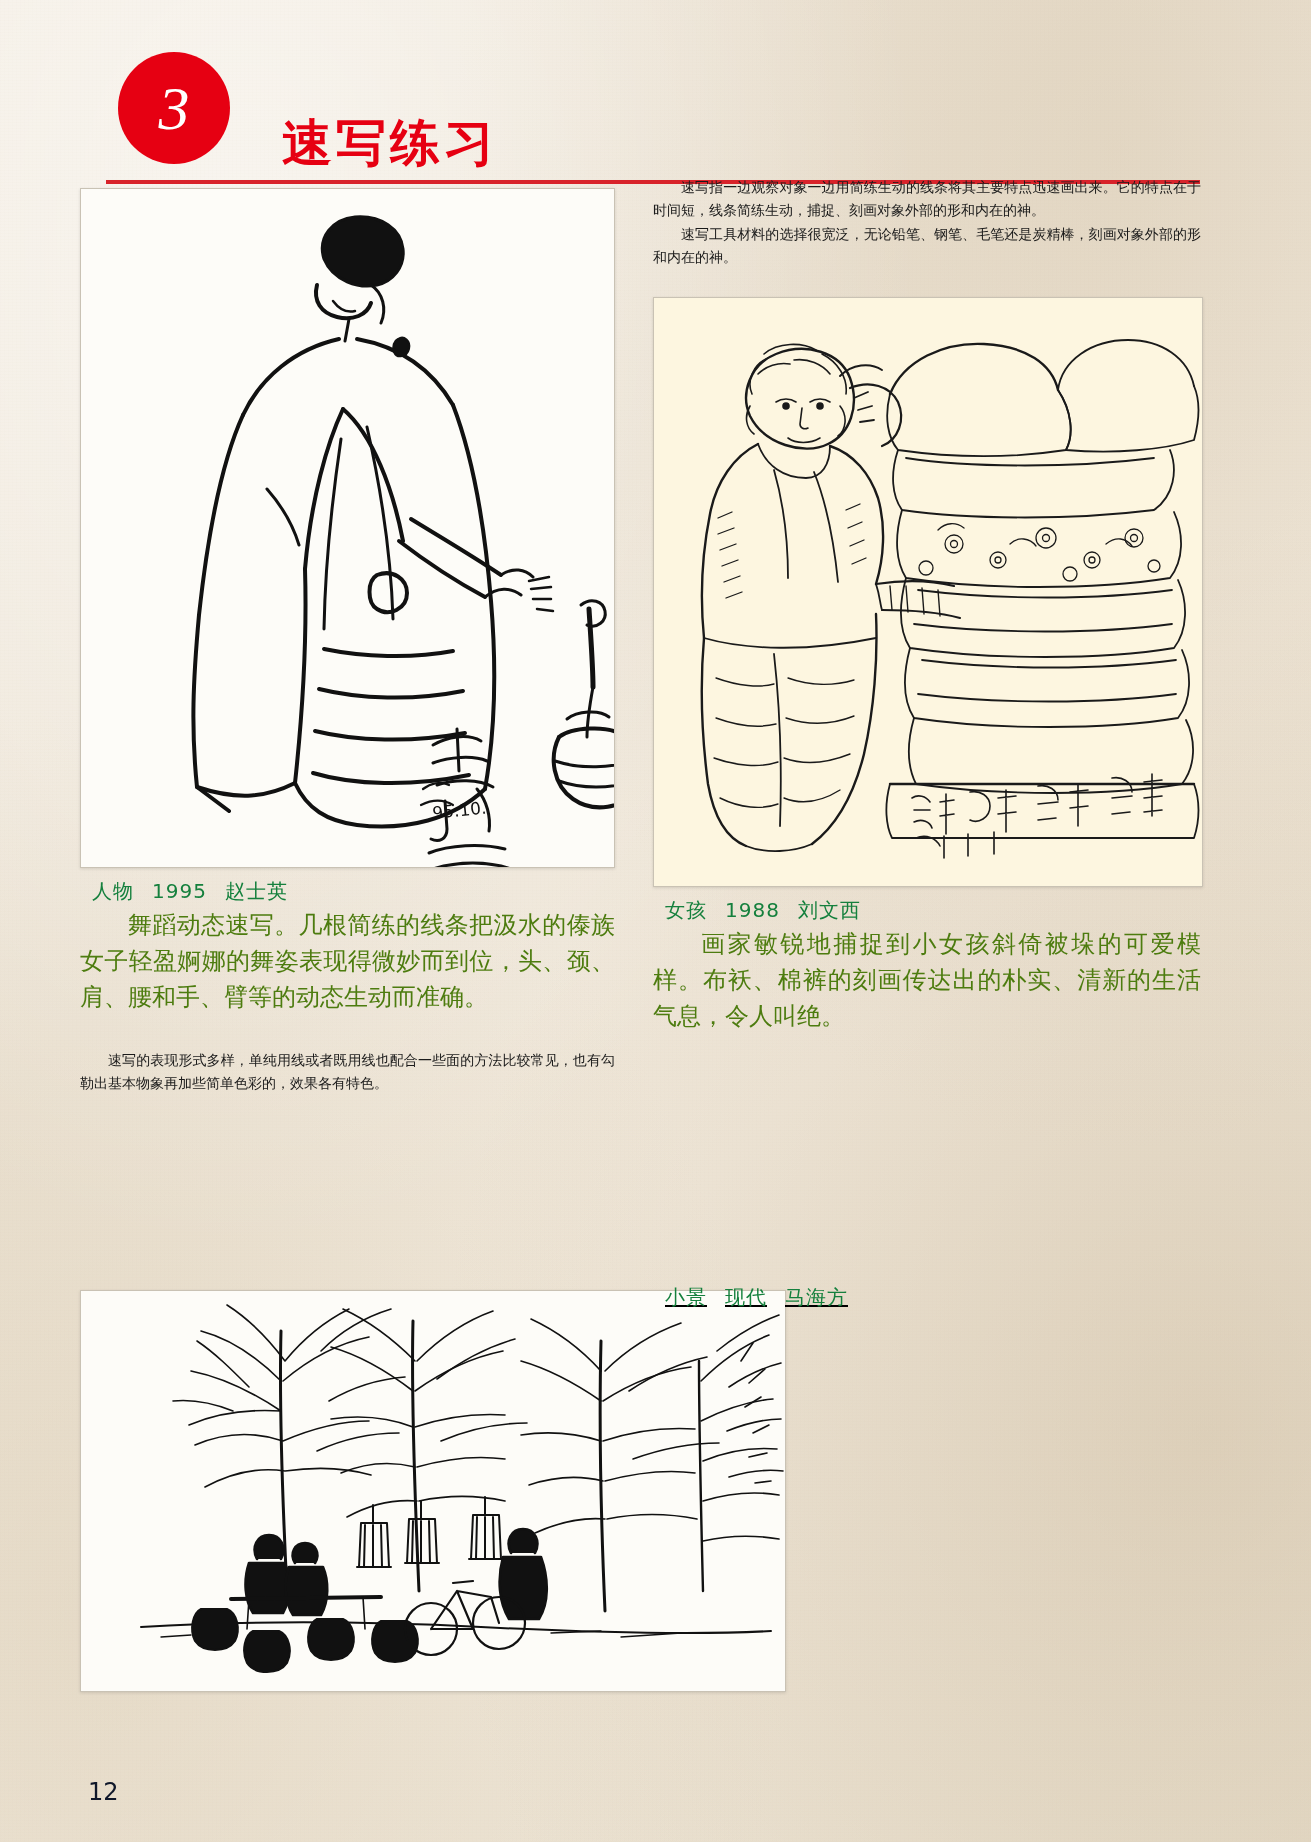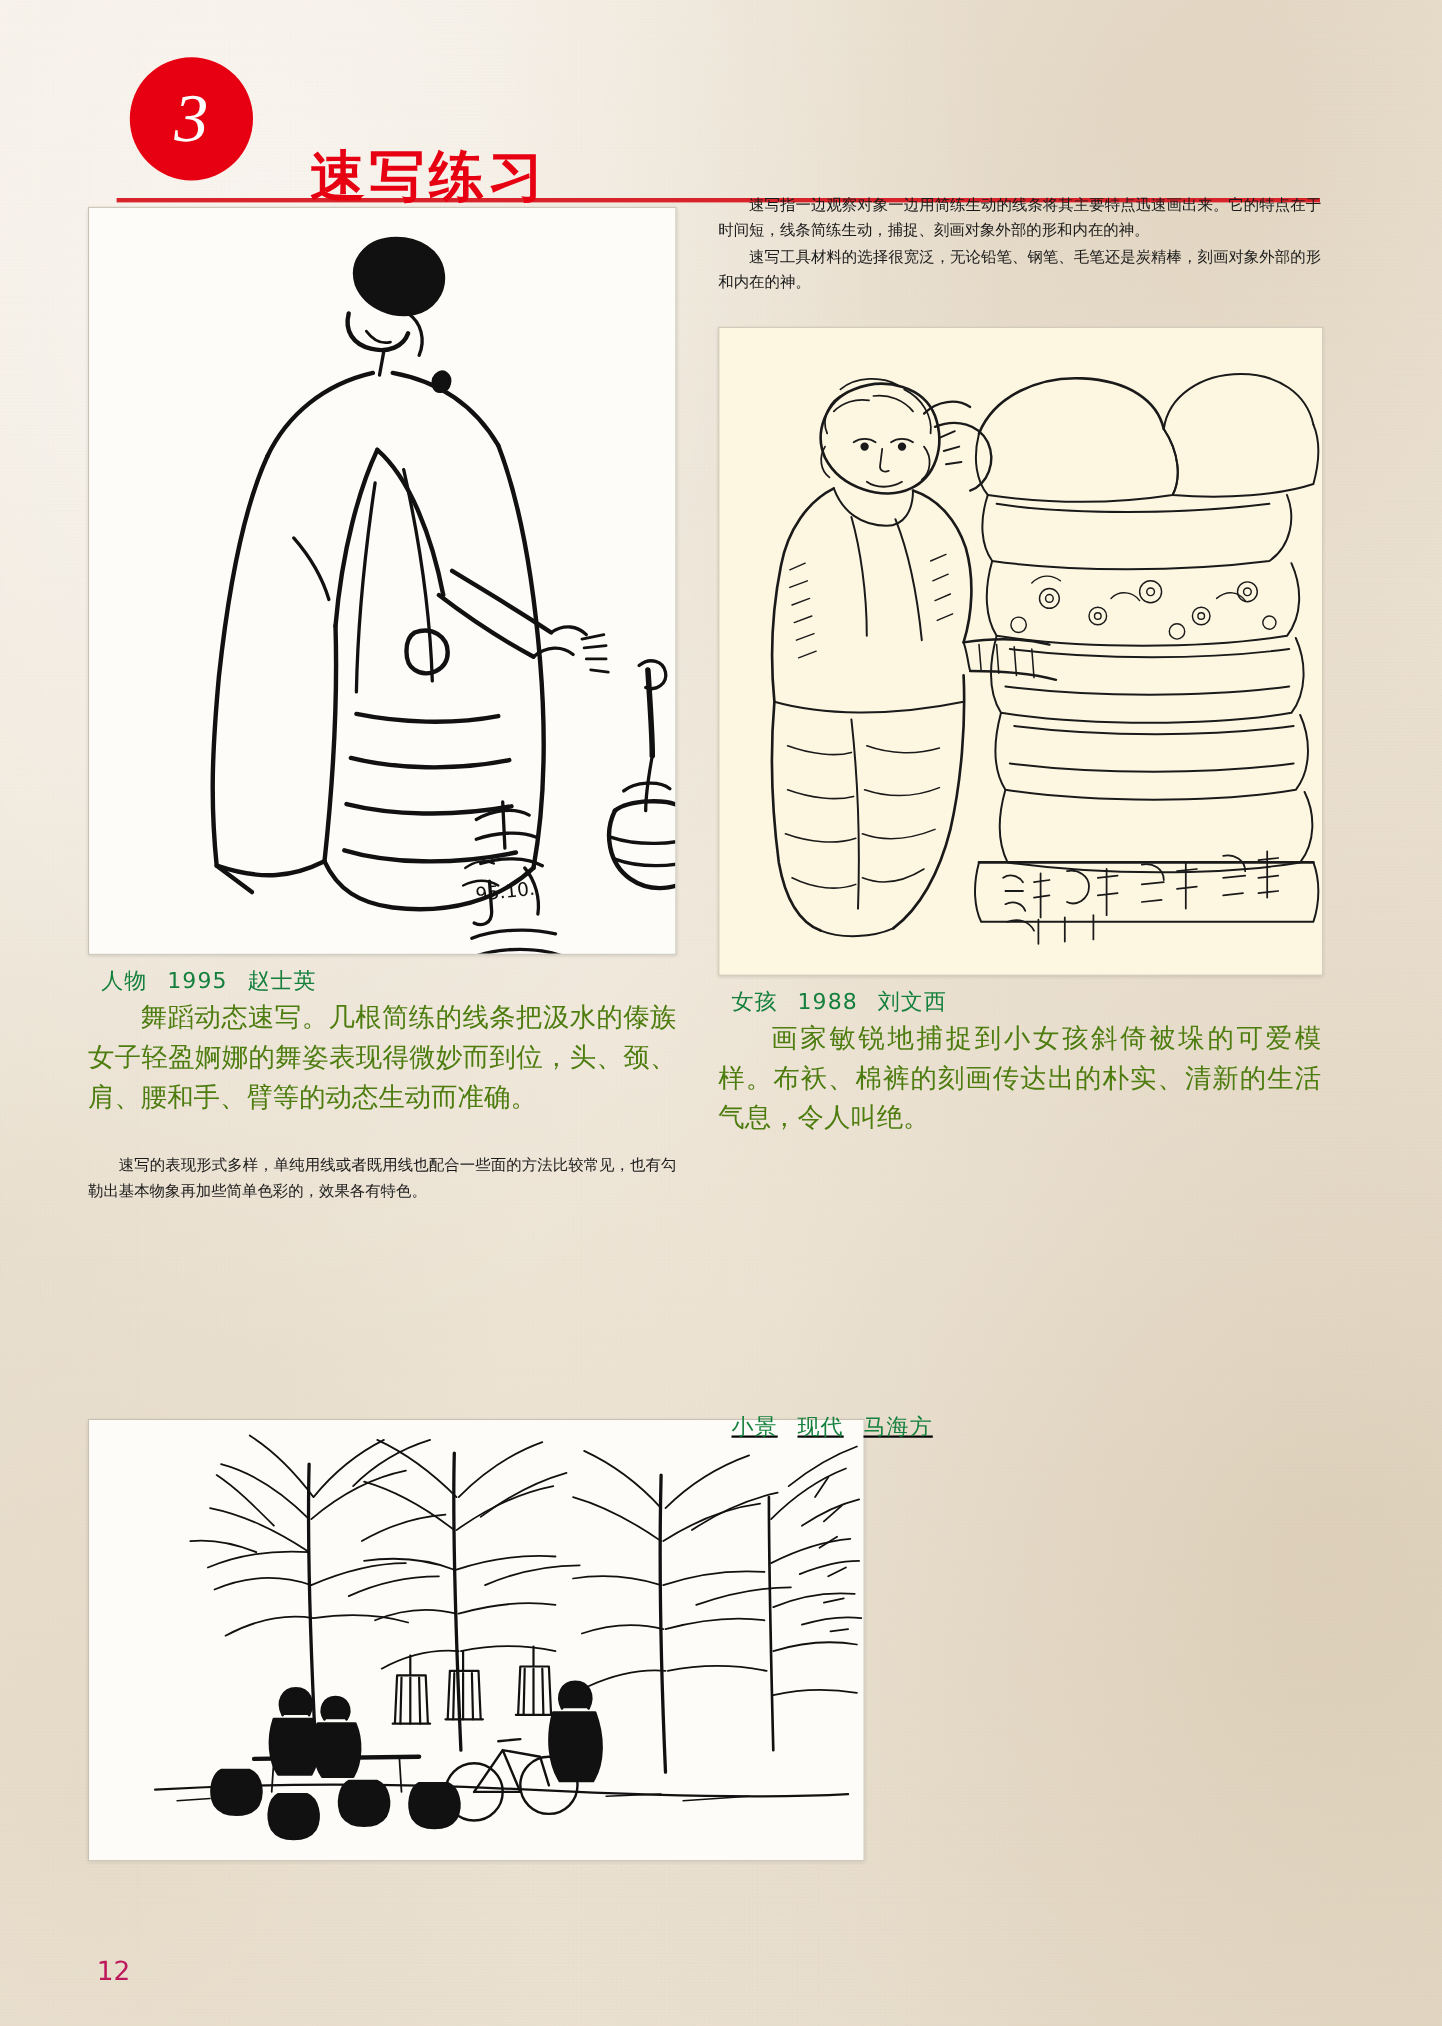--- a/index.html
+++ b/index.html
@@ -74,21 +74,20 @@
   }
   .header-title {
     position: absolute;
     left: 282px;
     top: 58px;
     font-family: "DejaVu Sans", sans-serif;
     font-size: 50px;
     font-weight: bold;
     letter-spacing: 4px;
     color: #e60012;
-    margin-top: 17px;
   }
 
   
   .col-left {
     position: absolute;
     left: 80px;
     top: 188px;
     width: 535px;
   }
   .col-right {
@@ -141,21 +140,21 @@
 
   .fig svg { display: block; width: 100%; height: 100%; }
 
   
   .page-number {
     position: absolute;
     left: 88px;
     top: 1778px;
     font-family: "DejaVu Sans", sans-serif;
     font-size: 24px;
-    color: #be185d;
+    color: #0f172a;
   }
 
   
   .park-wrap {
     position: absolute;
     left: 80px;
     top: 1290px;
     width: 704px;
   }
   .right-block-2 { margin-top: 10px; text-decoration: underline; }

